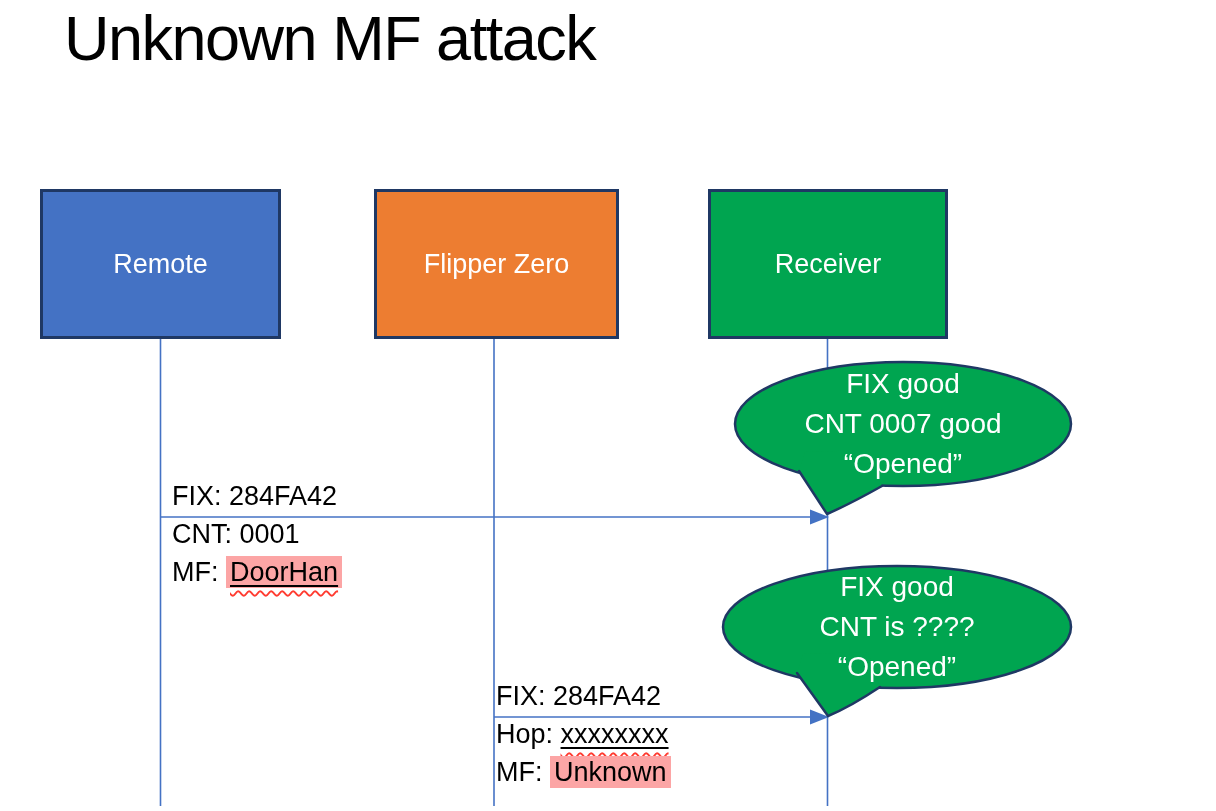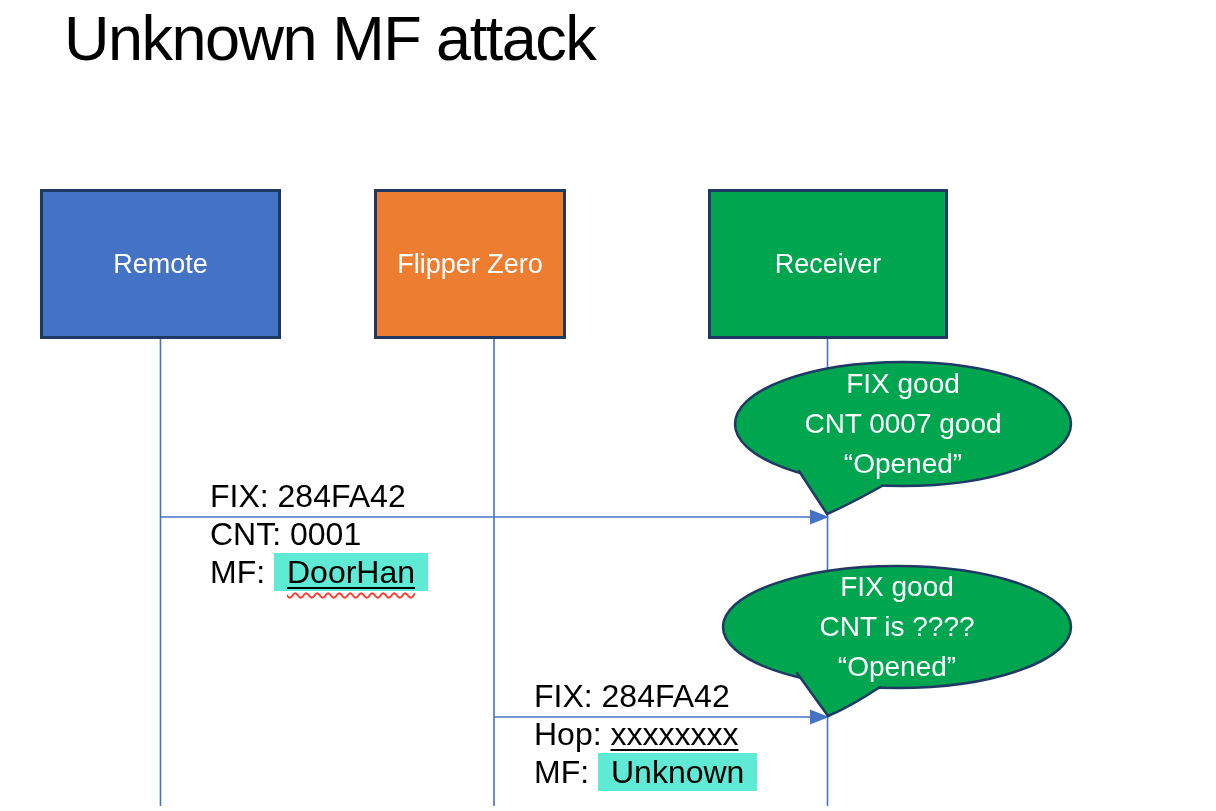--- a/index.html
+++ b/index.html
@@ -12,29 +12,29 @@
     position:absolute;left:64px;top:2px;font-size:63px;font-weight:300;
     letter-spacing:-1.5px;color:#000;white-space:nowrap;
   }
   
   .actor{
     position:absolute;top:189px;height:150px;box-sizing:border-box;
     border:3px solid #1F3864;display:flex;align-items:center;justify-content:center;
     color:#fff;font-size:27px;
   }
   #actor-remote{left:40px;width:241px;background:#4472C4;}
-  #actor-flipper{left:374px;width:192px;background:#ED7D31;}
+  #actor-flipper{left:374px;width:245px;background:#ED7D31;}
   #actor-receiver{left:708px;width:240px;background:#00A550;}
   
   #diagram-svg{position:absolute;left:0;top:0;}
   
-  .msg{position:absolute;font-size:32px;line-height:38px;color:#000;white-space:nowrap;margin-left:38px;}
+  .msg{position:absolute;font-size:27px;line-height:38px;color:#000;white-space:nowrap;}
   #msg1{left:172px;top:477px;}
   #msg2{left:496px;top:677px;}
-  .hl{background:#5eead4;padding:1px 13px;}
+  .hl{background:#fca5a5;padding:1px 4px;}
   .squiggle{
     text-decoration-line:underline;text-decoration-style:wavy;
     text-decoration-color:#FF3B30;text-decoration-thickness:1.5px;
     text-underline-offset:9px;
   }
   .solid-underline{
     text-decoration-line:underline;text-decoration-style:solid;
     text-decoration-color:#000;text-decoration-thickness:2px;
     text-underline-offset:4px;
   }

